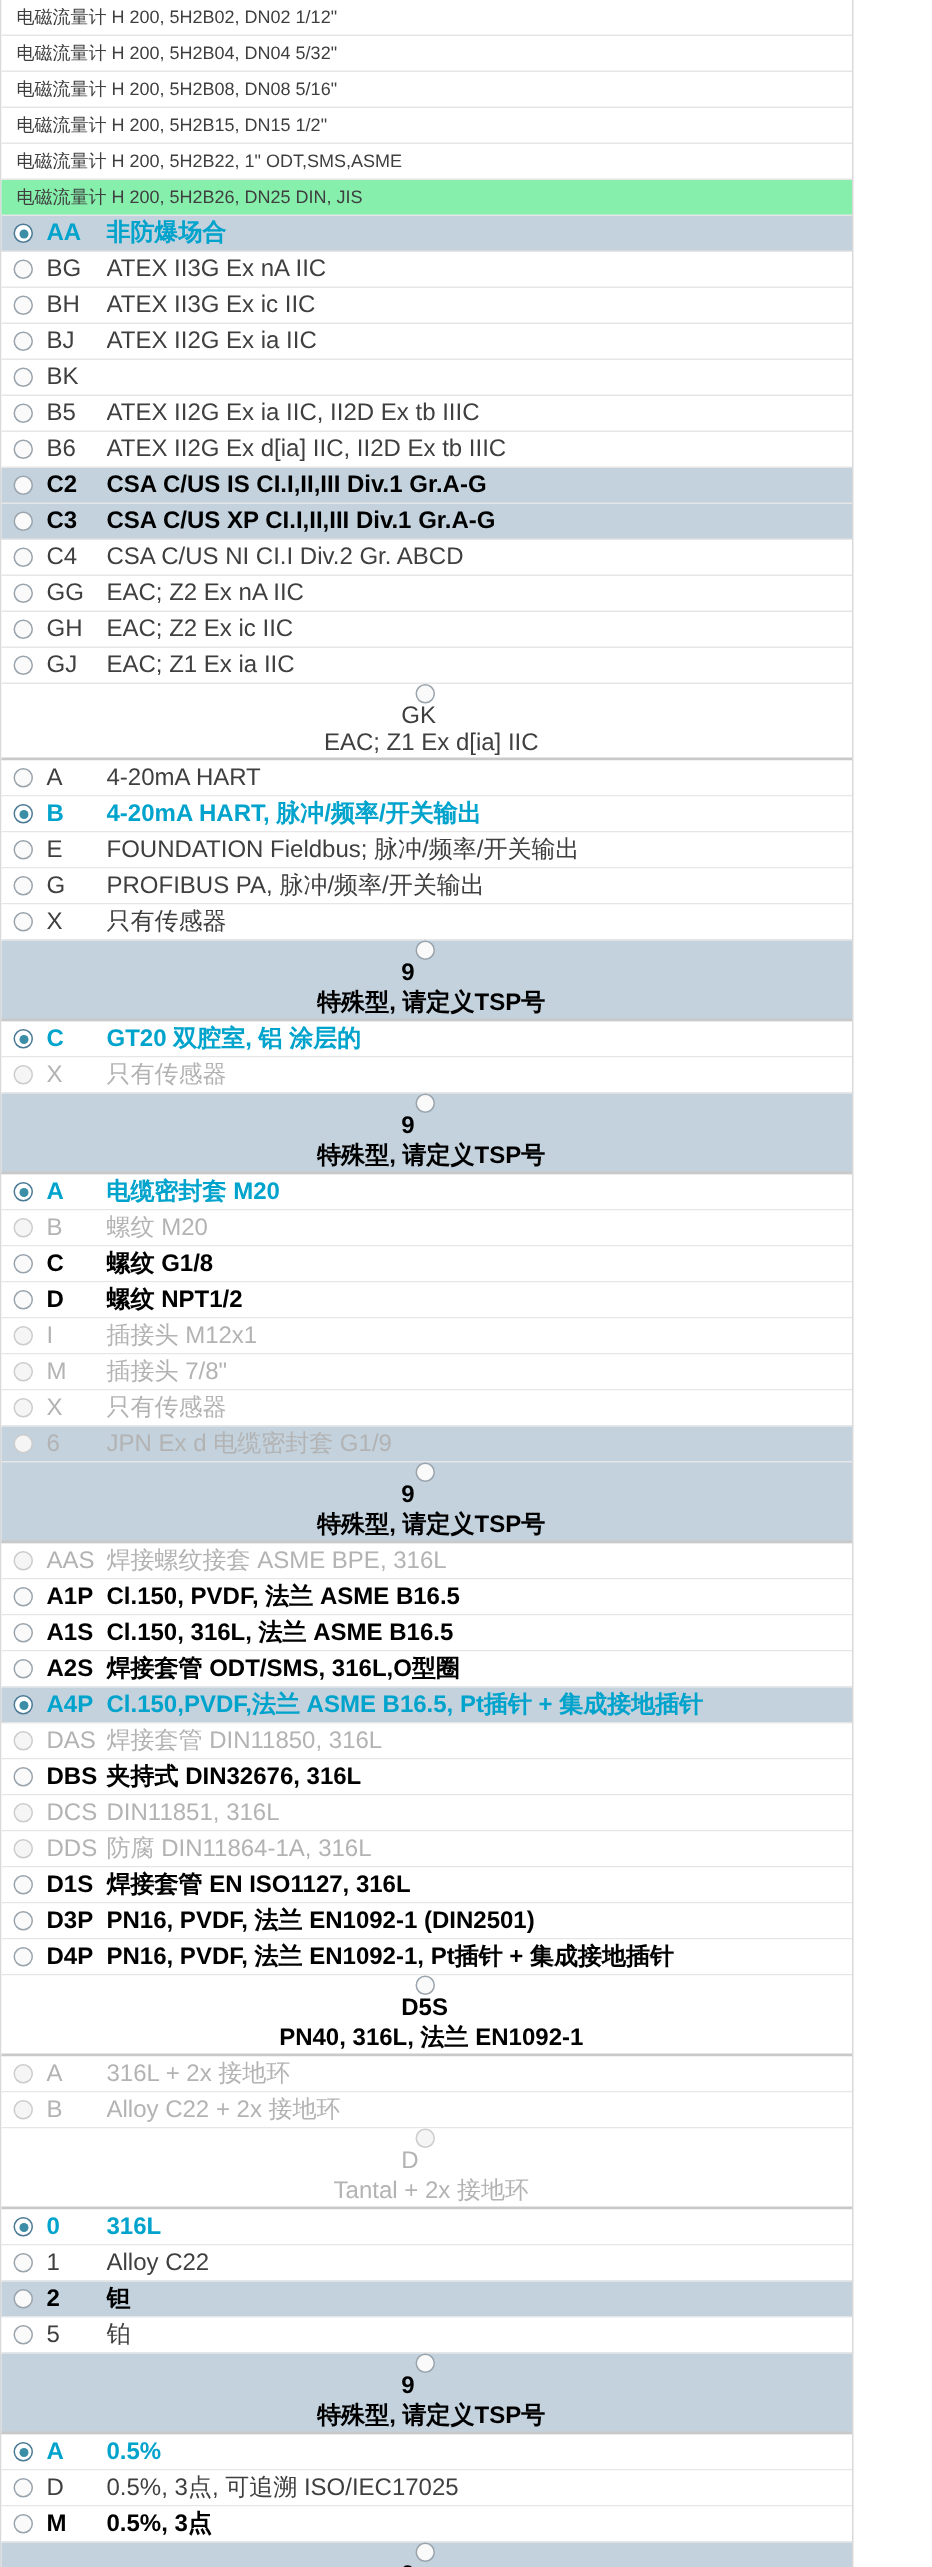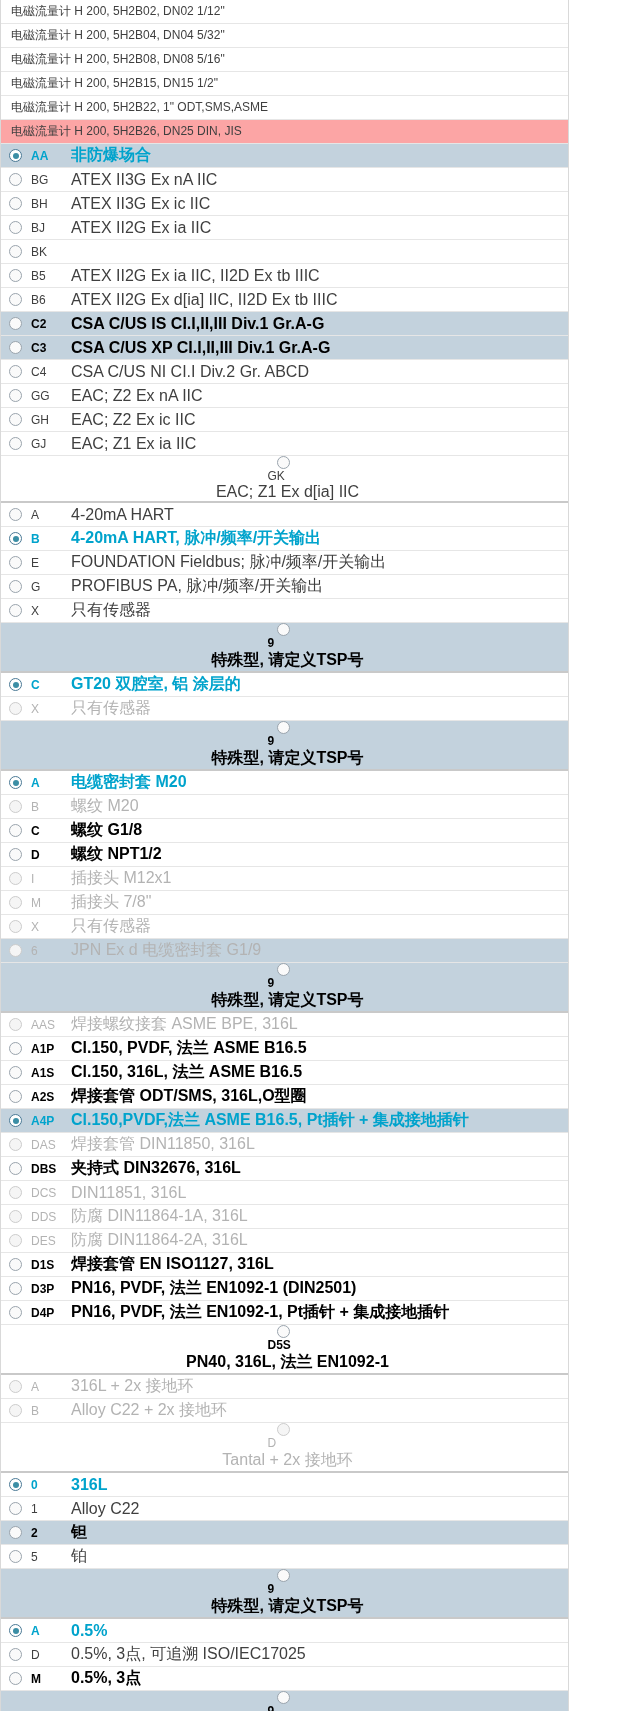--- a/index.html
+++ b/index.html
@@ -63,21 +63,21 @@
     border-radius: 50%;
     background: #3b8ea5;
   }
   .radio.disabled {
     border-color: #cccccc;
     background: #f5f5f5;
   }
   .code {
     width: 40px;
     flex: 0 0 auto;
-    font-size: 12px;
+    font-size: 16px;
     color: #3f3f3f;
     text-align: left;
   }
   .label {
     flex: 1 1 auto;
     font-size: 16px;
     color: #3f3f3f;
     white-space: nowrap;
     overflow: hidden;
     text-overflow: ellipsis;
@@ -100,21 +100,21 @@
     display: flex;
     align-items: center;
     min-height: 23px;
     padding-left: 10px;
     font-size: 12px;
     color: #3f3f3f;
     border-bottom: 1px solid #e6e6e6;
     background: #ffffff;
   }
   .header-row.lastheader {
-    background: #fca5a5;
+    background: #86efac;
   }
 </style>
 </head>
 <body>
 
 <div class="panel">
   <div id="headers">
       <div class="header-row">
         <span>电磁流量计 H 200, 5H2B02, DN02 1/12"</span>
       </div>
@@ -341,25 +341,20 @@
         <div class="row white dim">
           <span class="radio disabled"></span>
           <span class="code">DCS</span>
           <span class="label">DIN11851, 316L</span>
         </div>
         <div class="row white dim">
           <span class="radio disabled"></span>
           <span class="code">DDS</span>
           <span class="label">防腐 DIN11864-1A, 316L</span>
         </div>
-        <div class="row white dim">
-          <span class="radio disabled"></span>
-          <span class="code">DES</span>
-          <span class="label">防腐 DIN11864-2A, 316L</span>
-        </div>
         <div class="row white bold">
           <span class="radio"></span>
           <span class="code">D1S</span>
           <span class="label">焊接套管 EN ISO1127, 316L</span>
         </div>
         <div class="row white bold">
           <span class="radio"></span>
           <span class="code">D3P</span>
           <span class="label">PN16, PVDF, 法兰 EN1092-1 (DIN2501)</span>
         </div>

